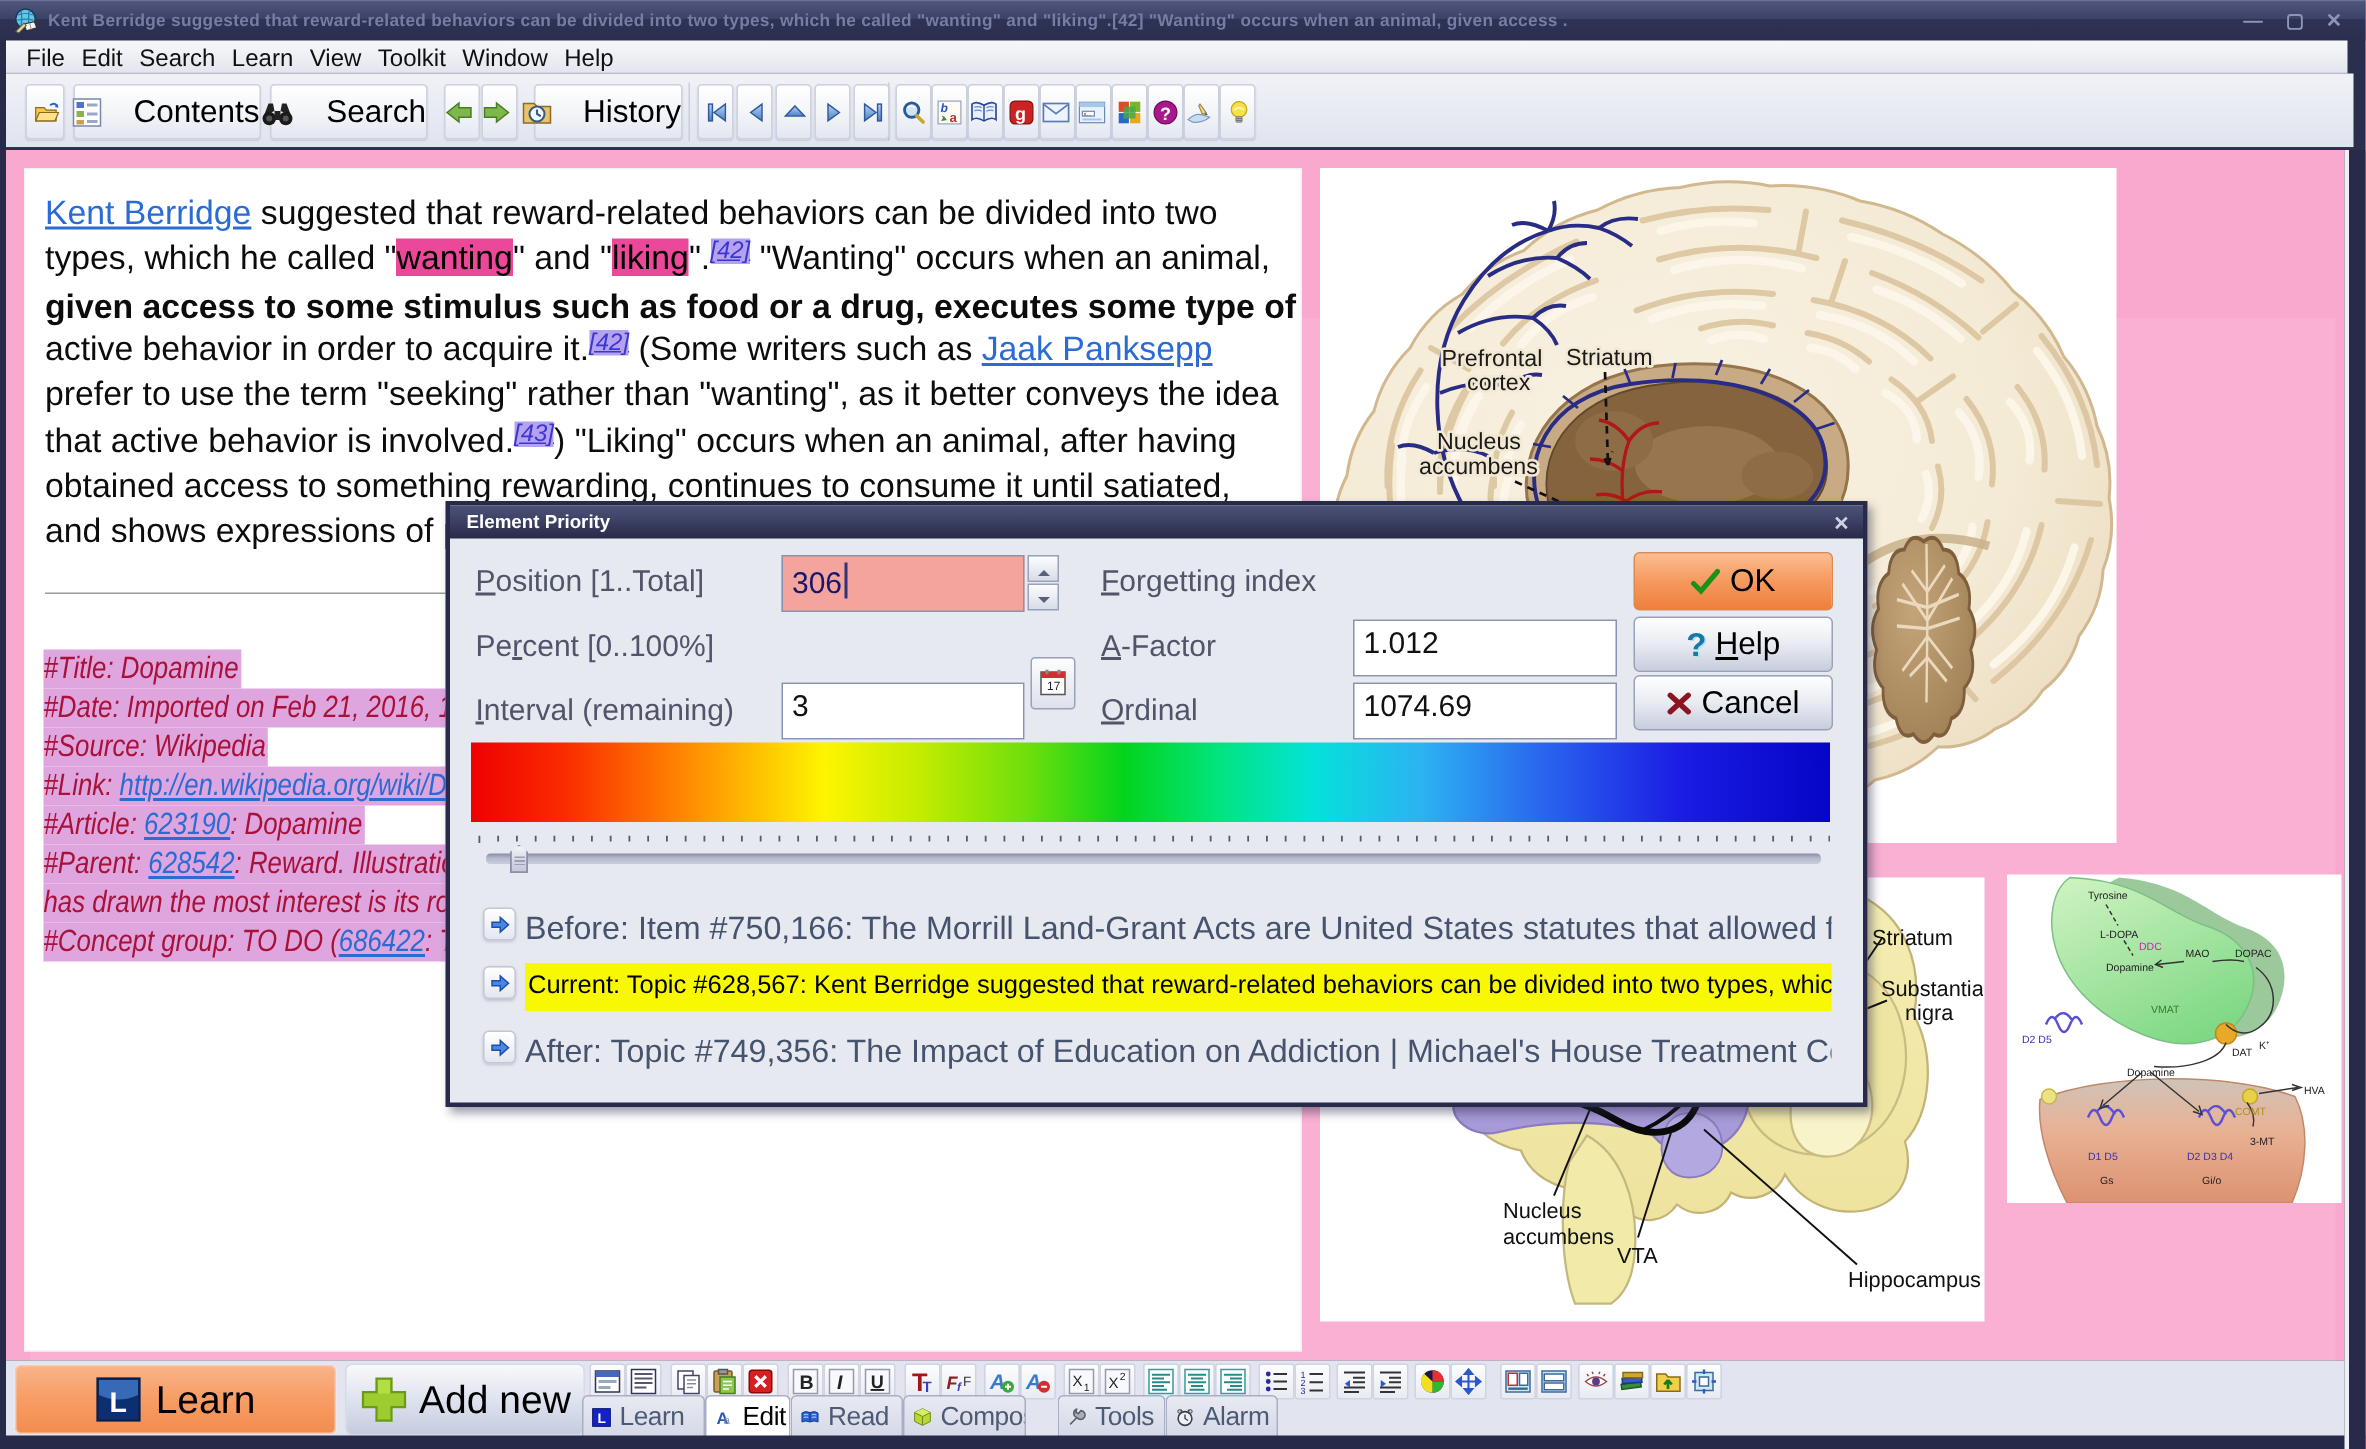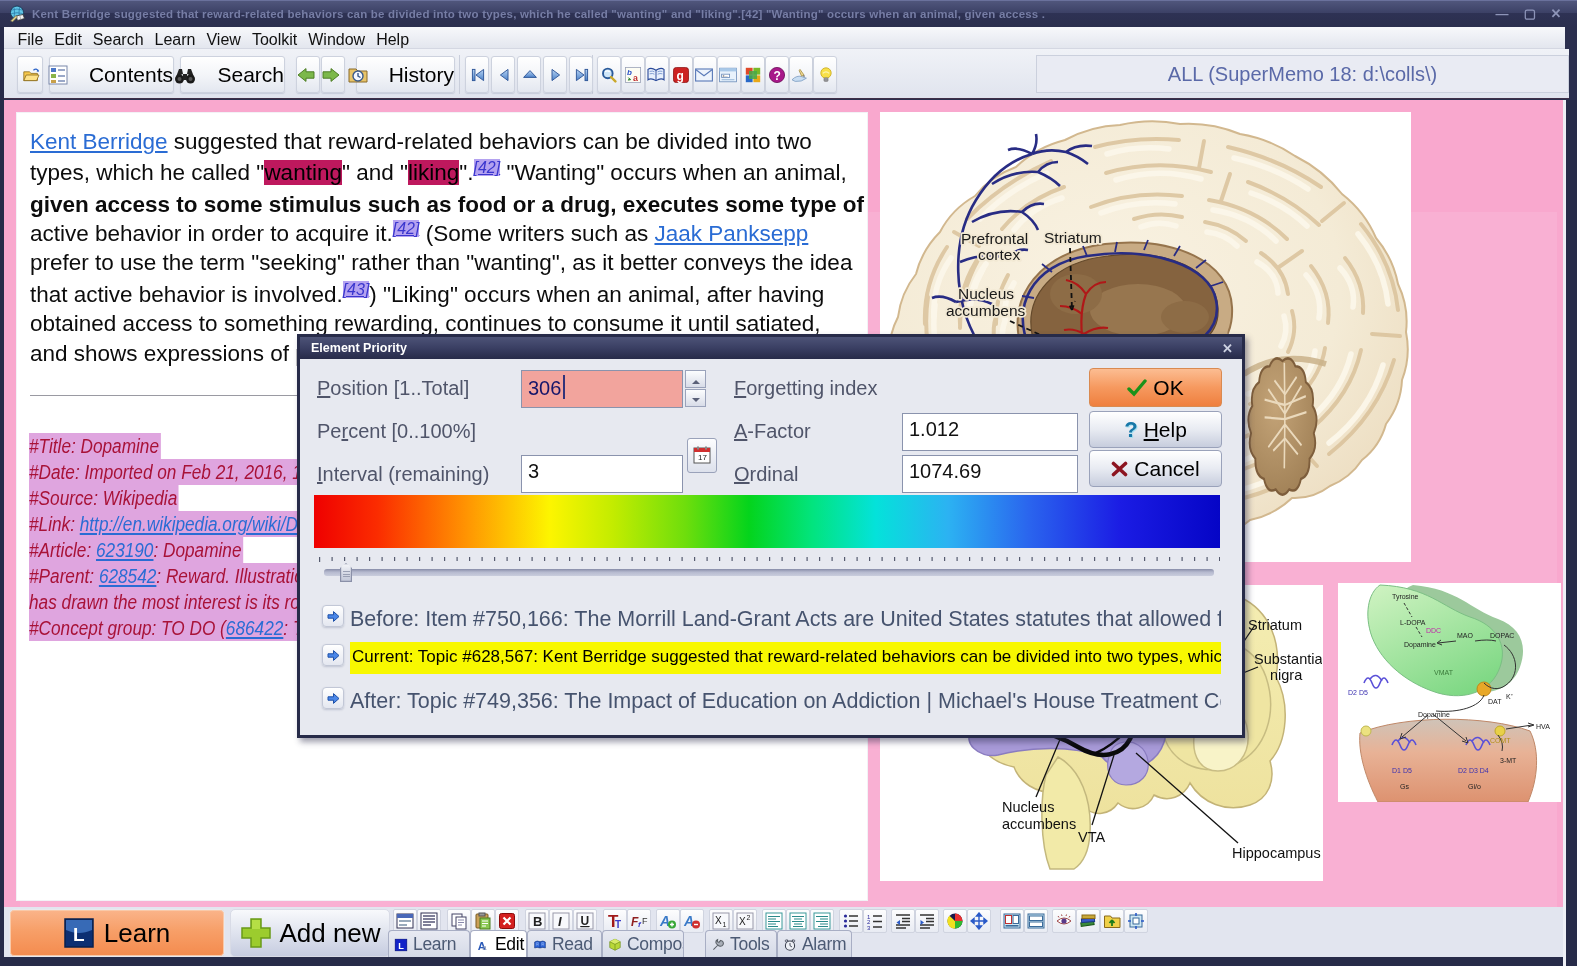--- a/index.html
+++ b/index.html
@@ -42,21 +42,21 @@
   #content { left:4px; top:100px; width:1561px; height:807px; background:#f9a8ce; }
   .panel { position:absolute; background:#ffffff; }
   #left-panel { left:12px; top:12px; width:852px; height:789px; border:1px solid #f2f2f6; overflow:hidden; }
   #brain1-panel { left:876px; top:12px; width:531px; height:450px; }
   #brain2-panel { left:876px; top:485px; width:443px; height:296px; }
   #synapse-panel { left:1334px; top:483px; width:223px; height:219px; }
 
   
   .art-line { position:absolute; left:13px; white-space:nowrap; font-size:22.5px; color:#0c0c0c; }
   .seg-link { color:#2a6cd4; text-decoration:underline; }
-  .seg-hl-orange { background:#be185d; color:#000; }
+  .seg-hl-orange { background:#ec4899; color:#000; }
   .seg-ref { background:#b4a2f0; color:#3a36ce; font-style:italic; font-size:16px;
     vertical-align:7px; text-decoration:underline; }
   #art-hr { position:absolute; left:13px; top:282px; width:830px; height:1px; background:#9a9aa2; }
   .ref-line { position:absolute; left:12px; white-space:nowrap; font-style:italic;
     font-size:20.5px; color:#a81238; transform:scaleX(0.84); transform-origin:0 0; }
   .ref-line .bg { background:#dfa5df; padding:1px 2px 2px 0; }
   .seg-reflink { color:#2a6cd4; text-decoration:underline; }
 
   
   #dialog { left:297px; top:334px; width:948px; height:404px; background:#e7e9f0;
@@ -148,21 +148,20 @@
   <div class="abs winctl" id="btn-min">—</div>
   <div class="abs winctl" id="btn-max">▢</div>
   <div class="abs winctl" id="btn-close">✕</div>
 </div>
 
 <div class="abs" id="menubar"><div class="menu-item">File</div><div class="menu-item">Edit</div><div class="menu-item">Search</div><div class="menu-item">Learn</div><div class="menu-item">View</div><div class="menu-item">Toolkit</div><div class="menu-item">Window</div><div class="menu-item">Help</div></div>
 
 <div class="abs" id="toolbar">
   <div class="tsep" style="left:455px"></div>
   <div class="tsep" style="left:588px"></div>
-  <div class="abs" id="coll-box">ALL (SuperMemo 18: d:\colls\)</div>
 <div class="tbtn" style="left: 13px; width: 26px;">
       <span style="display:flex; transform:scale(0.8);">
         <svg width="22" height="20" viewBox="0 0 22 20">
           <path d="M2 6 h7 l2 2 h8 v9 H2 Z" fill="#f6c84c" stroke="#8a6a1a"></path>
           <path d="M2 17 L5 10 h16 l-3 7 Z" fill="#fde28a" stroke="#8a6a1a"></path>
           <path d="M14 4 q4 -3 6 1" stroke="#2a62c8" fill="none" stroke-width="1.6"></path>
           <path d="M20 3 l1 3 -3 -0.5 Z" fill="#2a62c8"></path>
         </svg>
       </span>
     </div>

